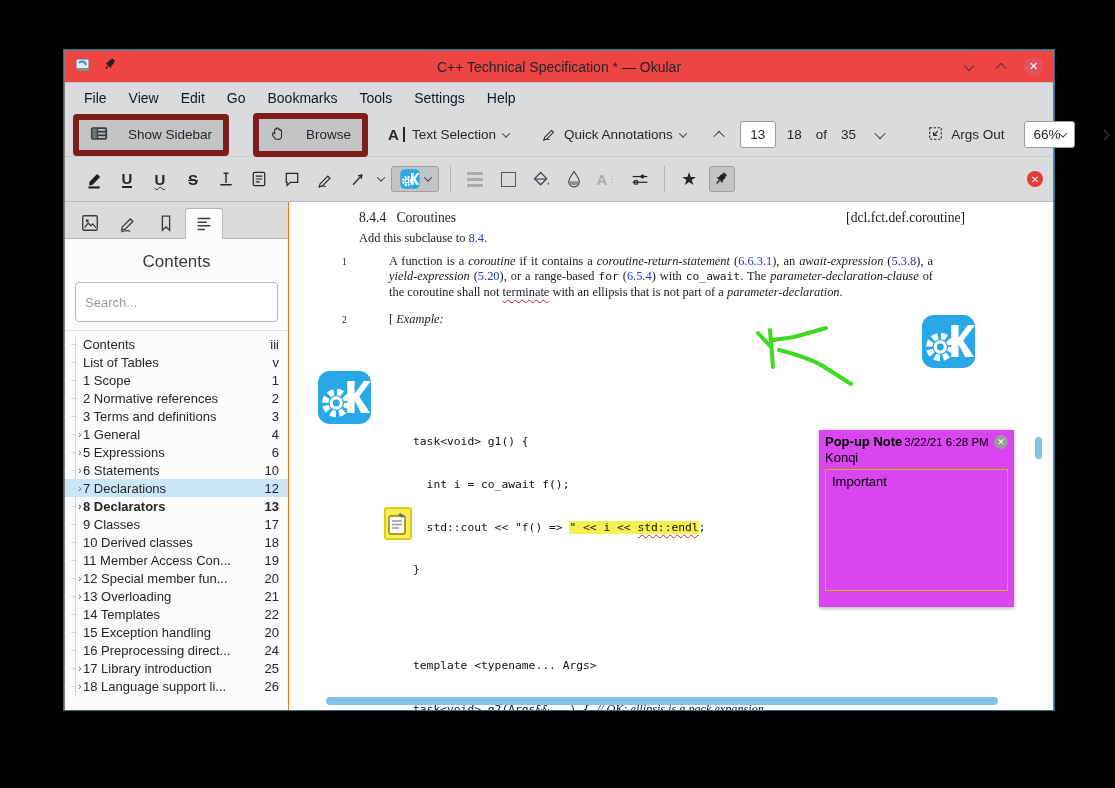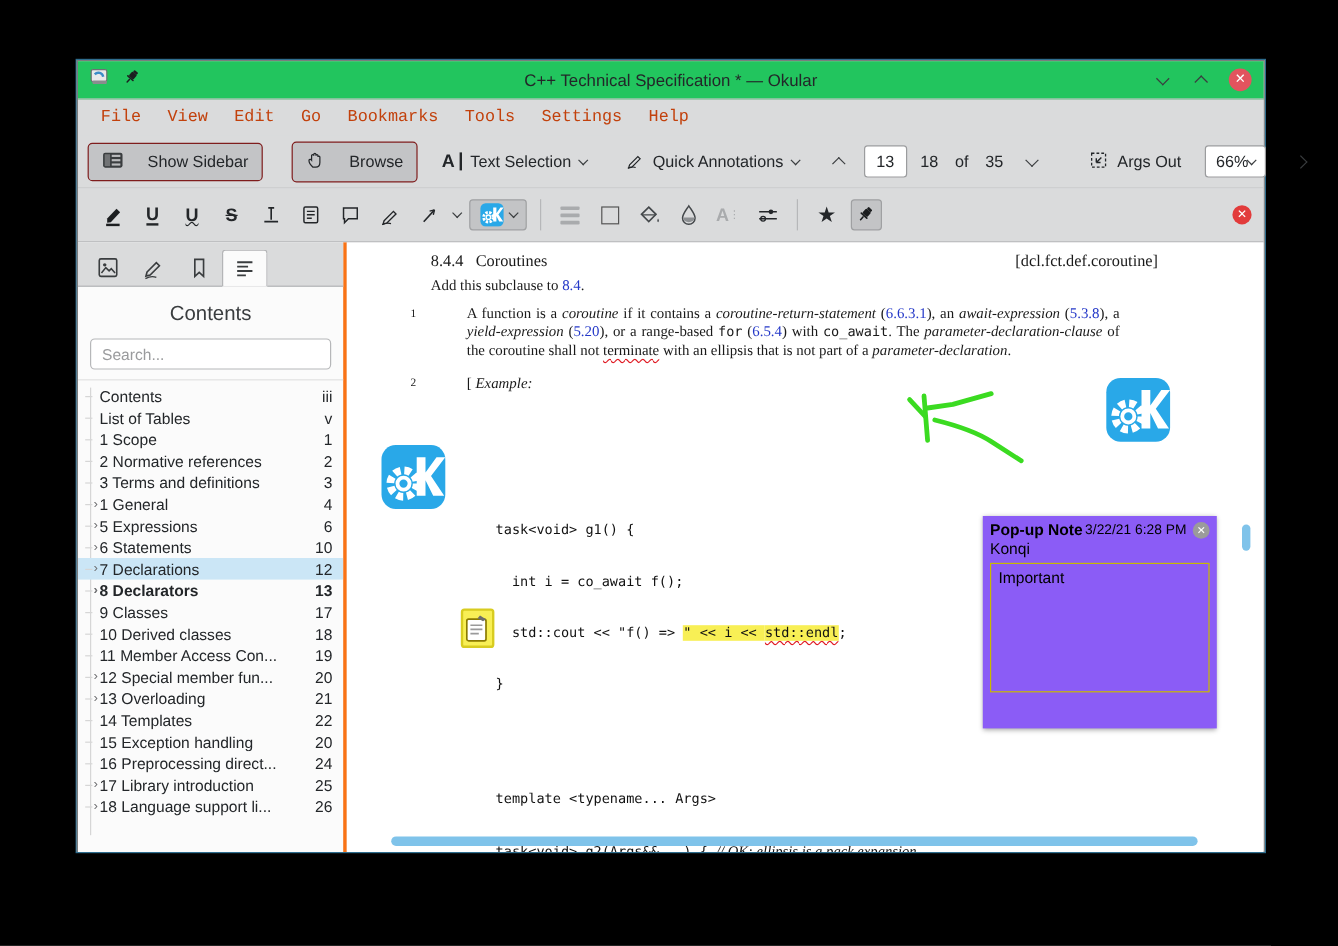--- a/index.html
+++ b/index.html
@@ -2,46 +2,46 @@
 <html><head>
 <meta charset="utf-8">
 <style>
   html,body{margin:0;padding:0;background:#000;width:1115px;height:788px;overflow:hidden;
     font-family:"Liberation Sans",sans-serif;}
   *{box-sizing:border-box;}
   .window{position:absolute;left:64px;top:50px;width:990px;height:660px;background:#dadbdc;
     border:1px solid #7a7c7e;box-shadow:0 0 0 1px #2e6d8e;}
 
   
-  .titlebar{height:32px;display:flex;align-items:center;background:#22c55e;position:relative;
+  .titlebar{height:32px;display:flex;align-items:center;background:#ef4444;position:relative;
     border-bottom:1px solid #c2c3c4;padding:0 10px;}
   .titlebar .title{position:absolute;left:0;right:0;text-align:center;font-size:14px;color:#232629;}
   .tb-left{display:flex;align-items:center;gap:10px;z-index:2;}
   .tb-right{margin-left:auto;display:flex;align-items:center;gap:14px;z-index:2;}
   .winbtn{width:18px;height:18px;display:flex;align-items:center;justify-content:center;cursor:pointer;}
   .close-circle{width:19px;height:19px;border-radius:50%;background:#e2545e;color:#fff;display:flex;
     align-items:center;justify-content:center;font-size:11px;line-height:1;}
   .chev{display:inline-block;width:8px;height:8px;border-right:1.7px solid #3a3d3f;border-bottom:1.7px solid #3a3d3f;}
   .chev.down{transform:rotate(45deg) translate(-1px,-1px);}
   .chev.up{transform:rotate(-135deg) translate(-1px,-1px);}
   .chev.right{transform:rotate(-45deg);}
   .chev.sm{width:6px;height:6px;}
 
   
-  .menubar{height:30px;display:flex;align-items:center;background:#dadbdc;padding-left:8px;font-size:14px;color:#c2410c;font-family:Liberation Mono, monospace;}
+  .menubar{height:30px;display:flex;align-items:center;background:#dadbdc;padding-left:8px;font-size:14px;color:#0f172a;}
   .menu-item{padding:4px 11px;border-radius:3px;cursor:default;}
 
   
   .toolbar1{height:44px;display:flex;align-items:center;background:#dadbdc;padding:0 8px;gap:8px;
     border-bottom:1px solid #cbccce;}
   .toolbar2{height:45px;display:flex;align-items:center;background:#dadbdc;padding:0 10px 0 16px;gap:7px;
     border-bottom:1px solid #b9babc;}
   .tbtn{display:flex;align-items:center;gap:7px;padding:6px 11px;border-radius:4px;font-size:13.5px;
     color:#232629;border:1px solid transparent;white-space:nowrap;}
-  .tbtn.pressed{background:#c3c4c6;border:1px solid #7f1d1d;gap:20px;}
+  .tbtn.pressed{background:#c3c4c6;border:6px solid #7f1d1d;gap:20px;}
   .vsep{width:1px;height:26px;background:#b6b7b9;margin:0 4px;}
   .page-input{width:36px;height:27px;border:1px solid #9b9c9e;border-radius:3px;background:#fff;
     text-align:center;font-size:13.5px;color:#232629;font-family:"Liberation Sans",sans-serif;}
   .pagetext{font-size:13.5px;color:#232629;padding:0 3px;}
   .combo{display:flex;align-items:center;justify-content:space-between;width:78px;height:27px;background:#fff;
     border:1px solid #9b9c9e;border-radius:3px;padding:0 8px;font-size:13.5px;color:#232629;}
   .spacer{flex:1;}
 
   .icn{width:26px;height:26px;display:flex;align-items:center;justify-content:center;border-radius:3px;
     color:#232629;flex-shrink:0;}
@@ -52,29 +52,29 @@
   .glyphS{font-size:15px;font-weight:700;text-decoration:line-through;line-height:15px;}
   .glyphA{font-size:15px;font-weight:700;}
   .lines3{display:flex;flex-direction:column;gap:3px;width:16px;}
   .lines3 span{height:3px;background:#a9abad;border-radius:1px;}
   .sqshape{width:15px;height:15px;border:1.8px solid #555;}
   .ann-close{margin-left:auto;width:16px;height:16px;border-radius:50%;background:#e23b3b;color:#fff;
     display:flex;align-items:center;justify-content:center;font-size:10px;}
 
   
   .appbody{display:flex;height:508px;}
-  .sidebar{width:224px;background:#fbfbfb;border-right:3px solid #f97316;display:flex;flex-direction:column;}
+  .sidebar{width:224px;background:#fbfbfb;border-right:1px solid #f97316;display:flex;flex-direction:column;}
   .side-tabs{display:flex;align-items:flex-end;padding:4px 4px 0 6px;background:#dadbdc;border-bottom:1px solid #b4b5b7;height:37px;}
   .side-tab{width:38px;height:31px;display:flex;align-items:center;justify-content:center;color:#3a3d3f;
     border:1px solid transparent;border-bottom:none;}
   .side-tab.active{background:#fbfbfb;border:1px solid #b4b5b7;border-bottom:1px solid #fbfbfb;
     margin-bottom:-1px;border-radius:3px 3px 0 0;}
   .panel-title{text-align:center;font-size:17px;color:#3a3d3f;padding:13px 0 10px;}
   .search-wrap{padding:0 10px 8px;}
-  .search-input{width:100%;height:26px;border:1px solid #b6b7b9;border-radius:4px;padding:0 9px;
+  .search-input{width:100%;height:40px;border:1px solid #b6b7b9;border-radius:4px;padding:0 9px;
     font-size:13px;background:#fff;color:#701a75;font-family:"Liberation Sans",sans-serif;}
   .search-input::placeholder{color:#9a9b9d;}
   .toc{flex:1;position:relative;padding-top:4px;font-size:13px;color:#232629;overflow:hidden;
     border-top:1px solid #e2e2e2;}
   .toc::before{content:"";position:absolute;left:10px;top:6px;bottom:14px;width:1px;background:#d6d6d6;}
   .toc-row{height:18px;display:flex;align-items:center;padding-left:6px;position:relative;}
   .toc-row .tick{width:12px;flex-shrink:0;color:#6d6e70;font-size:11px;display:flex;align-items:center;}
   .toc-row .tick::before{content:"";width:6px;height:1px;background:#d6d6d6;margin-right:1px;}
   .toc-row .lbl{flex:1;white-space:nowrap;overflow:hidden;}
   .toc-row .pg{padding-right:9px;text-align:right;}
@@ -94,29 +94,29 @@
   .code-line{white-space:pre;}
   .i{font-style:italic;}
   .tt{font-family:"DejaVu Sans Mono","Liberation Mono",monospace;font-size:11.3px;}
   .link{color:#2438c8;}
   .hl{background:#f8ef55;}
   .sq{text-decoration:underline wavy #e01b24 1px;text-underline-offset:2.5px;}
   .cmt{font-family:"Liberation Serif",serif;font-style:italic;font-size:12.2px;}
 
   
   .stamp{position:absolute;}
-  .popup-note{position:absolute;left:530px;top:228px;width:195px;height:177px;background:#8b5cf6;
+  .popup-note{position:absolute;left:530px;top:228px;width:195px;height:177px;background:#d946ef;
     box-shadow:0 1px 4px rgba(0,0,0,.35);padding:4px 6px;font-family:"Liberation Sans",sans-serif;}
   .pn-head{display:flex;align-items:center;}
   .pn-title{font-weight:700;font-size:13px;color:#000;}
   .pn-date{font-size:11.5px;color:#000;margin-left:2px;}
   .pn-close{margin-left:auto;width:14px;height:14px;border-radius:50%;background:#9b9b9b;color:#fff;
     font-size:9px;display:flex;align-items:center;justify-content:center;}
   .pn-author{font-size:13px;color:#000;margin-top:1px;}
-  .pn-body{margin-top:4px;height:108px;border:1px solid #c8b900;padding:4px 6px;font-size:13px;color:#000;}
+  .pn-body{margin-top:4px;height:122px;border:1px solid #c8b900;padding:4px 6px;font-size:13px;color:#000;}
   .note-anchor{position:absolute;left:95px;top:305px;width:28px;height:33px;background:#f8ef55;
     border:2px solid #d8cc20;border-radius:3px;display:flex;align-items:center;justify-content:center;}
   .vthumb{position:absolute;right:11px;top:235px;width:7px;height:22px;background:#7fc3ea;border-radius:3.5px;}
   .hthumb{position:absolute;left:37px;bottom:5px;width:672px;height:8px;background:#7fc3ea;border-radius:4px;}
 </style>
 </head>
 <body>
 
 <div class="window">
 

